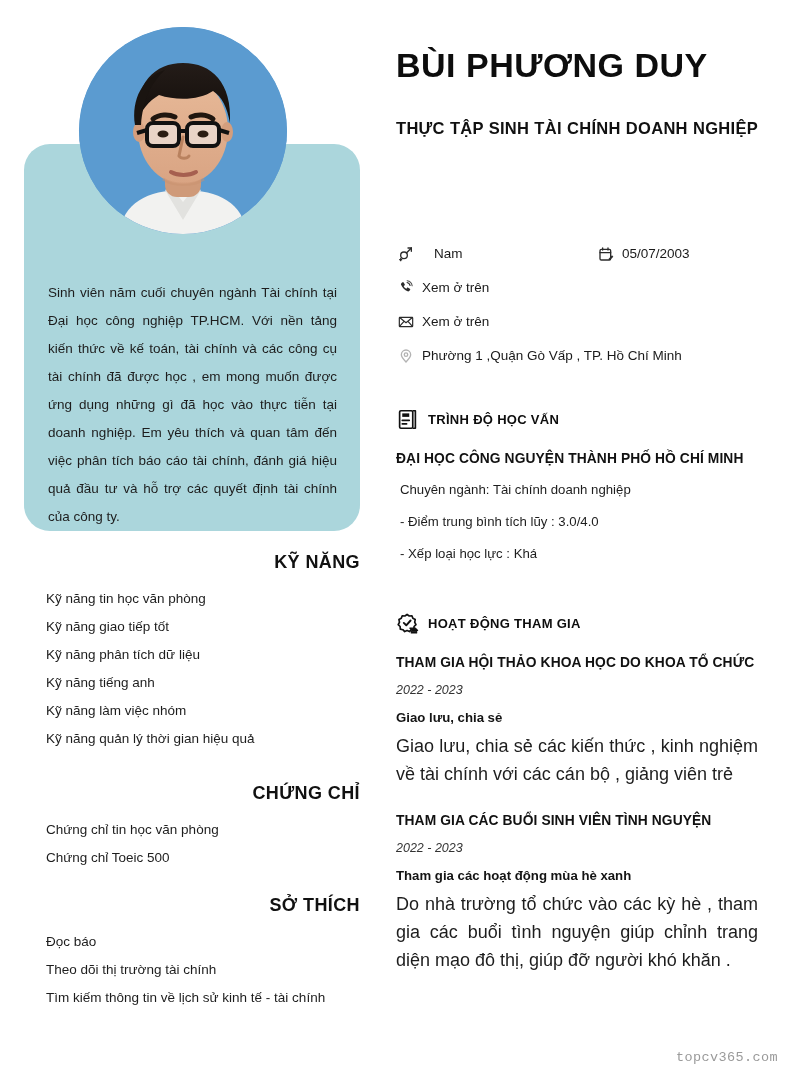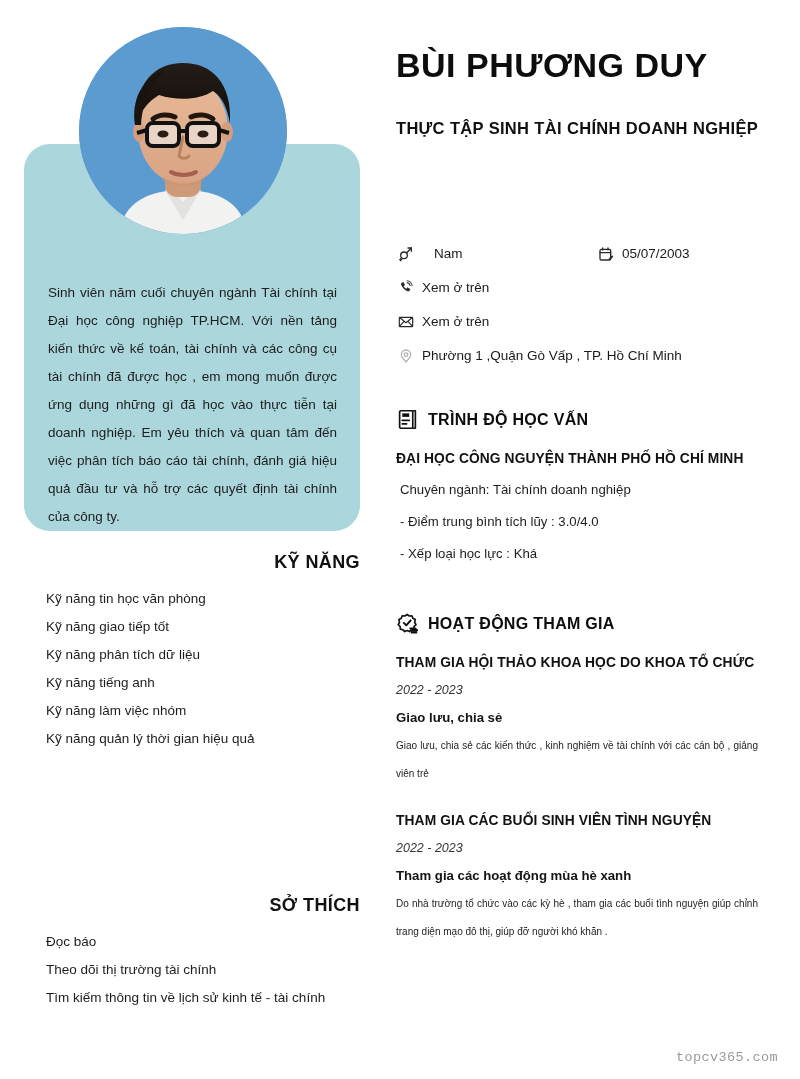--- a/index.html
+++ b/index.html
@@ -191,21 +191,21 @@
     height: 23px;
     margin-right: 9px;
     flex: 0 0 23px;
     display: inline-flex;
     align-items: center;
     justify-content: center;
     color: #111;
   }
   .r-head-icon svg { display: block; }
   .r-head-text {
-    font-size: 16px;
+    font-size: 13px;
     font-weight: bold;
     letter-spacing: 0.3px;
     color: #0d0d0d;
   }
 
   .entry { margin-bottom: 0; }
   .entry + .entry { margin-top: 22px; }
   .e-title {
     font-size: 13.8px;
     font-weight: bold;
@@ -228,21 +228,21 @@
     line-height: 24px;
     margin: 0 0 2px 0;
   }
   .e-line {
     font-size: 13.2px;
     color: #1d1d1d;
     line-height: 28px;
     margin: 4px;
   }
   .e-desc {
-    font-size: 10px;
+    font-size: 18px;
     color: #1d1d1d;
     line-height: 28px;
     margin: 0;
     text-align: justify;
     text-justify: inter-word;
   }
 
   
   .watermark {
     position: absolute;
@@ -322,20 +322,27 @@
       <ul class="left-list">
         <li>Kỹ năng tin học văn phòng</li>
         <li>Kỹ năng giao tiếp tốt</li>
         <li>Kỹ năng phân tích dữ liệu</li>
         <li>Kỹ năng tiếng anh</li>
         <li>Kỹ năng làm việc nhóm</li>
         <li>Kỹ năng quản lý thời gian hiệu quả</li>
       </ul>
     </div>
 
+    <div class="left-section" id="certs-section">
+      <h2 class="left-section-title">CHỨNG CHỈ</h2>
+      <ul class="left-list">
+        <li>Chứng chỉ tin học văn phòng</li>
+        <li>Chứng chỉ Toeic 500</li>
+      </ul>
+    </div>
 
     <div class="left-section" id="hobbies-section">
       <h2 class="left-section-title">SỞ THÍCH</h2>
       <ul class="left-list">
         <li>Đọc báo</li>
         <li>Theo dõi thị trường tài chính</li>
         <li>Tìm kiếm thông tin về lịch sử kinh tế - tài chính</li>
       </ul>
     </div>
   </div>

